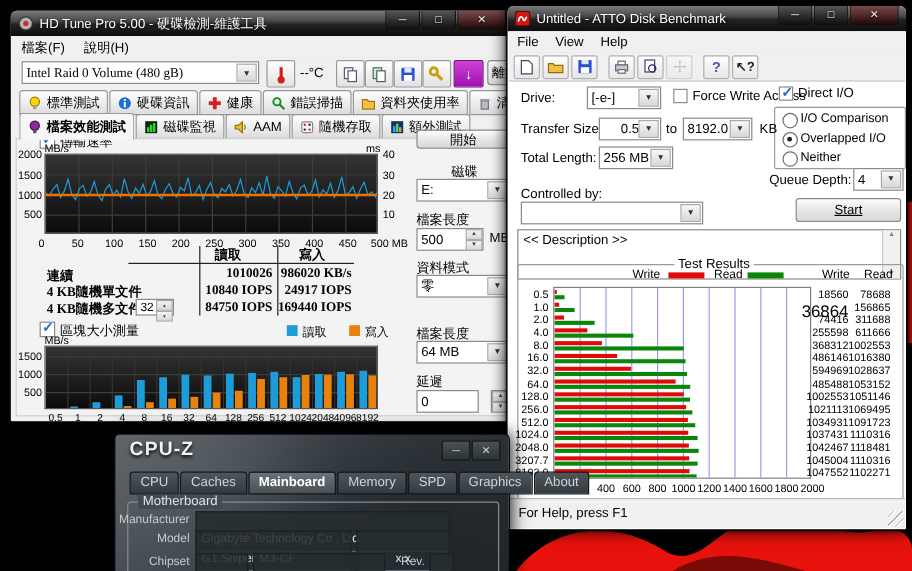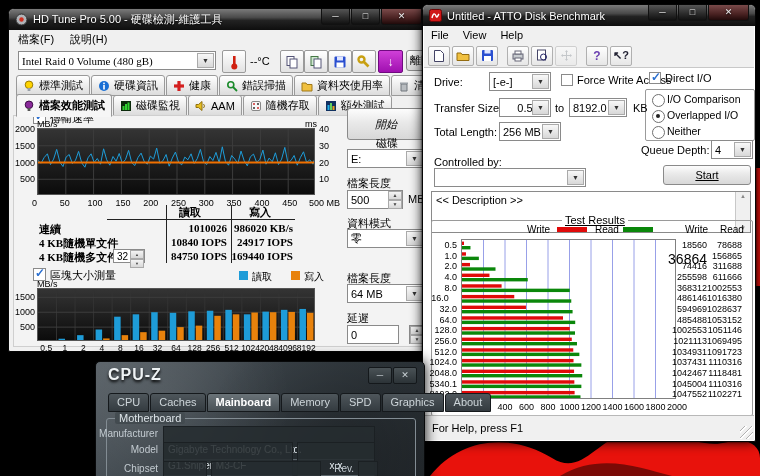--- a/index.html
+++ b/index.html
@@ -58,21 +58,21 @@
 
   
   #atto{left:422px;top:4px;width:334px;height:438px;background:#fff;z-index:2;}
   #atto .menubar{position:absolute;left:1px;right:1px;top:21px;height:18px;background:#f0f0f0;
       border-bottom:1px solid #d0d0d0;display:flex;gap:14px;align-items:center;padding:0 7px;font-size:11px;}
   #atto .toolbar{position:absolute;left:1px;right:1px;top:39px;height:23px;background:#f0f0f0;border-bottom:1px solid #c8c8c8;display:flex;align-items:center;padding:0 4px;gap:2px;}
   .abtn{width:20px;height:18px;border:1px solid #b0b0b0;border-radius:2px;background:linear-gradient(#fefefe,#e6e6e6);
       display:flex;align-items:center;justify-content:center;}
   .tsep{width:5px;height:18px;}
   .grp{position:absolute;border:1px solid #9a9a9a;border-radius:2px;}
-  .grp .cap{position:absolute;top:-7px;background:#fff;padding:0 3px;font-size:11px;text-decoration:underline;}
+  .grp .cap{position:absolute;top:-7px;background:#fff;padding:0 3px;font-size:11px;}
   .radio{position:absolute;width:11px;height:11px;border:1px solid #707070;border-radius:50%;background:#fff;}
   .radio.on::after{content:"";position:absolute;left:2.5px;top:2.5px;width:4px;height:4px;border-radius:50%;background:#222;}
   #atto-status{position:absolute;left:1px;right:1px;bottom:1px;height:24px;background:#f0f0f0;border-top:1px solid #b8b8b8;
       font-size:11px;display:flex;align-items:center;padding:0 8px;}
   .grip{position:absolute;right:1px;bottom:1px;width:13px;height:13px;
       background:repeating-linear-gradient(135deg,transparent 0 3px,#b0b0b0 3px 4px,#fff 4px 5px);}
 
   
   #cpuz{left:95px;top:361px;width:330px;height:140px;border-radius:5px;border:1px solid #08090a;z-index:3;
      background:
@@ -269,21 +269,21 @@
       <line x1="278" y1="0" x2="278" y2="67" stroke="#3d3d3d"></line>
       <line x1="0" y1="50.25" x2="278" y2="50.25" stroke="#3d3d3d"></line>
       <line x1="0" y1="33.5" x2="278" y2="33.5" stroke="#3d3d3d"></line>
       <line x1="0" y1="16.75" x2="278" y2="16.75" stroke="#3d3d3d"></line>
       <line x1="0" y1="0" x2="278" y2="0" stroke="#3d3d3d"></line>
       <polyline points="0.0,31.5 3.1,34.2 6.2,28.5 9.4,24.8 12.5,35.5 15.6,30.1 18.7,20.4 21.9,33.2 25.0,37.5 28.1,28.1 31.2,25.5 34.4,34.5 37.5,31.2 40.6,22.4 43.7,33.8 46.9,38.2 50.0,28.8 53.1,24.8 56.2,33.5 59.3,29.5 62.5,35.2 65.6,19.8 68.7,30.8 71.8,36.2 75.0,27.5 78.1,32.2 81.2,24.5 84.3,34.2 87.5,30.5 90.6,21.4 93.7,33.5 96.8,36.5 100.0,28.5 103.1,24.1 106.2,32.5 109.3,35.2 112.4,27.1 115.6,30.1 118.7,19.1 121.8,34.2 124.9,31.8 128.1,25.5 131.2,37.2 134.3,29.1 137.4,23.1 140.6,33.2 143.7,35.8 146.8,28.1 149.9,30.8 153.1,24.8 156.2,34.5 159.3,29.5 162.4,20.4 165.6,32.8 168.7,35.5 171.8,27.5 174.9,31.5 178.0,23.4 181.2,33.8 184.3,17.8 187.4,32.2 190.5,36.2 193.7,26.5 196.8,30.1 199.9,34.5 203.0,22.1 206.2,31.8 209.3,36.8 212.4,27.8 215.5,25.1 218.7,33.5 221.8,30.5 224.9,21.1 228.0,35.2 231.1,29.1 234.3,32.8 237.4,23.8 240.5,35.5 243.6,30.1 246.8,18.4 249.9,33.8 253.0,31.5 256.1,26.5 259.3,36.2 262.4,28.5 265.5,22.8 268.6,33.5 271.8,30.8 274.9,35.2 278.0,25.8" fill="none" stroke="#1e9cd8" stroke-width="1"></polyline>
       <line x1="0" y1="33.5" x2="278" y2="33.5" stroke="#f07000" stroke-width="2"></line>
     </svg>
   <div id="chart1-labels"></div>
 
-  <div class="btn" style="left:338px;top:99px;width:78px;height:32px;font-style:italic;">開始</div>
+  <div class="btn" style="left:338px;top:99px;width:78px;height:16px;">開始</div>
   <span class="lbl" style="left:338px;top:127px;margin-left:29px;">磁碟</span>
   <div class="sel" style="left:338px;top:140px;width:78px;">
     <span>E:</span>
       <span class="arr">▼</span>
   </div>
   <span class="lbl" style="left:338px;top:167px;">檔案長度</span>
   <div class="spin" style="left:338px;top:181px;width:56px;">
     <span>500</span>
     <span class="ud">
         <span>▲</span>
@@ -635,21 +635,21 @@
     <span class="tick" style="left:0;top:245.66666666666666px;width:319px;text-align:right;font-size:9px;">156865</span>
     <span class="tick" style="left:0;top:256.33333333333337px;width:34px;text-align:right;font-size:9px;">2.0</span>
     <span class="tick" style="left:0;top:256.33333333333337px;width:284px;text-align:right;font-size:9px;">74416</span>
     <span class="tick" style="left:0;top:256.33333333333337px;width:319px;text-align:right;font-size:9px;">311688</span>
     <span class="tick" style="left:0;top:267px;width:34px;text-align:right;font-size:9px;">4.0</span>
     <span class="tick" style="left:0;top:267px;width:284px;text-align:right;font-size:9px;">255598</span>
     <span class="tick" style="left:0;top:267px;width:319px;text-align:right;font-size:9px;">611666</span>
     <span class="tick" style="left:0;top:277.6666666666667px;width:34px;text-align:right;font-size:9px;">8.0</span>
     <span class="tick" style="left:0;top:277.6666666666667px;width:284px;text-align:right;font-size:9px;">368312</span>
     <span class="tick" style="left:0;top:277.6666666666667px;width:319px;text-align:right;font-size:9px;">1002553</span>
-    <span class="tick" style="left:0;top:288.3333333333333px;width:34px;text-align:center;font-size:9px;">16.0</span>
+    <span class="tick" style="left:0;top:288.3333333333333px;width:34px;text-align:right;font-size:9px;">16.0</span>
     <span class="tick" style="left:0;top:288.3333333333333px;width:284px;text-align:right;font-size:9px;">486146</span>
     <span class="tick" style="left:0;top:288.3333333333333px;width:319px;text-align:right;font-size:9px;">1016380</span>
     <span class="tick" style="left:0;top:299px;width:34px;text-align:right;font-size:9px;">32.0</span>
     <span class="tick" style="left:0;top:299px;width:284px;text-align:right;font-size:9px;">594969</span>
     <span class="tick" style="left:0;top:299px;width:319px;text-align:right;font-size:9px;">1028637</span>
     <span class="tick" style="left:0;top:309.66666666666663px;width:34px;text-align:right;font-size:9px;">64.0</span>
     <span class="tick" style="left:0;top:309.66666666666663px;width:284px;text-align:right;font-size:9px;">485488</span>
     <span class="tick" style="left:0;top:309.66666666666663px;width:319px;text-align:right;font-size:9px;">1053152</span>
     <span class="tick" style="left:0;top:320.3333333333333px;width:34px;text-align:right;font-size:9px;">128.0</span>
     <span class="tick" style="left:0;top:320.3333333333333px;width:284px;text-align:right;font-size:9px;">1002553</span>
@@ -659,21 +659,21 @@
     <span class="tick" style="left:0;top:331px;width:319px;text-align:right;font-size:9px;">1069495</span>
     <span class="tick" style="left:0;top:341.66666666666663px;width:34px;text-align:right;font-size:9px;">512.0</span>
     <span class="tick" style="left:0;top:341.66666666666663px;width:284px;text-align:right;font-size:9px;">1034931</span>
     <span class="tick" style="left:0;top:341.66666666666663px;width:319px;text-align:right;font-size:9px;">1091723</span>
     <span class="tick" style="left:0;top:352.3333333333333px;width:34px;text-align:right;font-size:9px;">1024.0</span>
     <span class="tick" style="left:0;top:352.3333333333333px;width:284px;text-align:right;font-size:9px;">1037431</span>
     <span class="tick" style="left:0;top:352.3333333333333px;width:319px;text-align:right;font-size:9px;">1110316</span>
     <span class="tick" style="left:0;top:363px;width:34px;text-align:right;font-size:9px;">2048.0</span>
     <span class="tick" style="left:0;top:363px;width:284px;text-align:right;font-size:9px;">1042467</span>
     <span class="tick" style="left:0;top:363px;width:319px;text-align:right;font-size:9px;">1118481</span>
-    <span class="tick" style="left:0;top:373.66666666666663px;width:34px;text-align:right;font-size:9px;">5340.1</span>
+    <span class="tick" style="left:0;top:373.66666666666663px;width:34px;text-align:right;font-size:9px;">3207.7</span>
     <span class="tick" style="left:0;top:373.66666666666663px;width:284px;text-align:right;font-size:9px;">1045004</span>
     <span class="tick" style="left:0;top:373.66666666666663px;width:319px;text-align:right;font-size:9px;">1110316</span>
     <span class="tick" style="left:0;top:384.3333333333333px;width:34px;text-align:right;font-size:9px;">8192.0</span>
     <span class="tick" style="left:0;top:384.3333333333333px;width:284px;text-align:right;font-size:9px;">1047552</span>
     <span class="tick" style="left:0;top:384.3333333333333px;width:319px;text-align:right;font-size:9px;">1102271</span>
     <span class="tick" style="left:29px;top:397px;width:20px;text-align:center;font-size:9px;">0</span>
     <span class="tick" style="left:50.5px;top:397px;width:20px;text-align:center;font-size:9px;">200</span>
     <span class="tick" style="left:72px;top:397px;width:20px;text-align:center;font-size:9px;">400</span>
     <span class="tick" style="left:93.5px;top:397px;width:20px;text-align:center;font-size:9px;">600</span>
     <span class="tick" style="left:115px;top:397px;width:20px;text-align:center;font-size:9px;">800</span>

